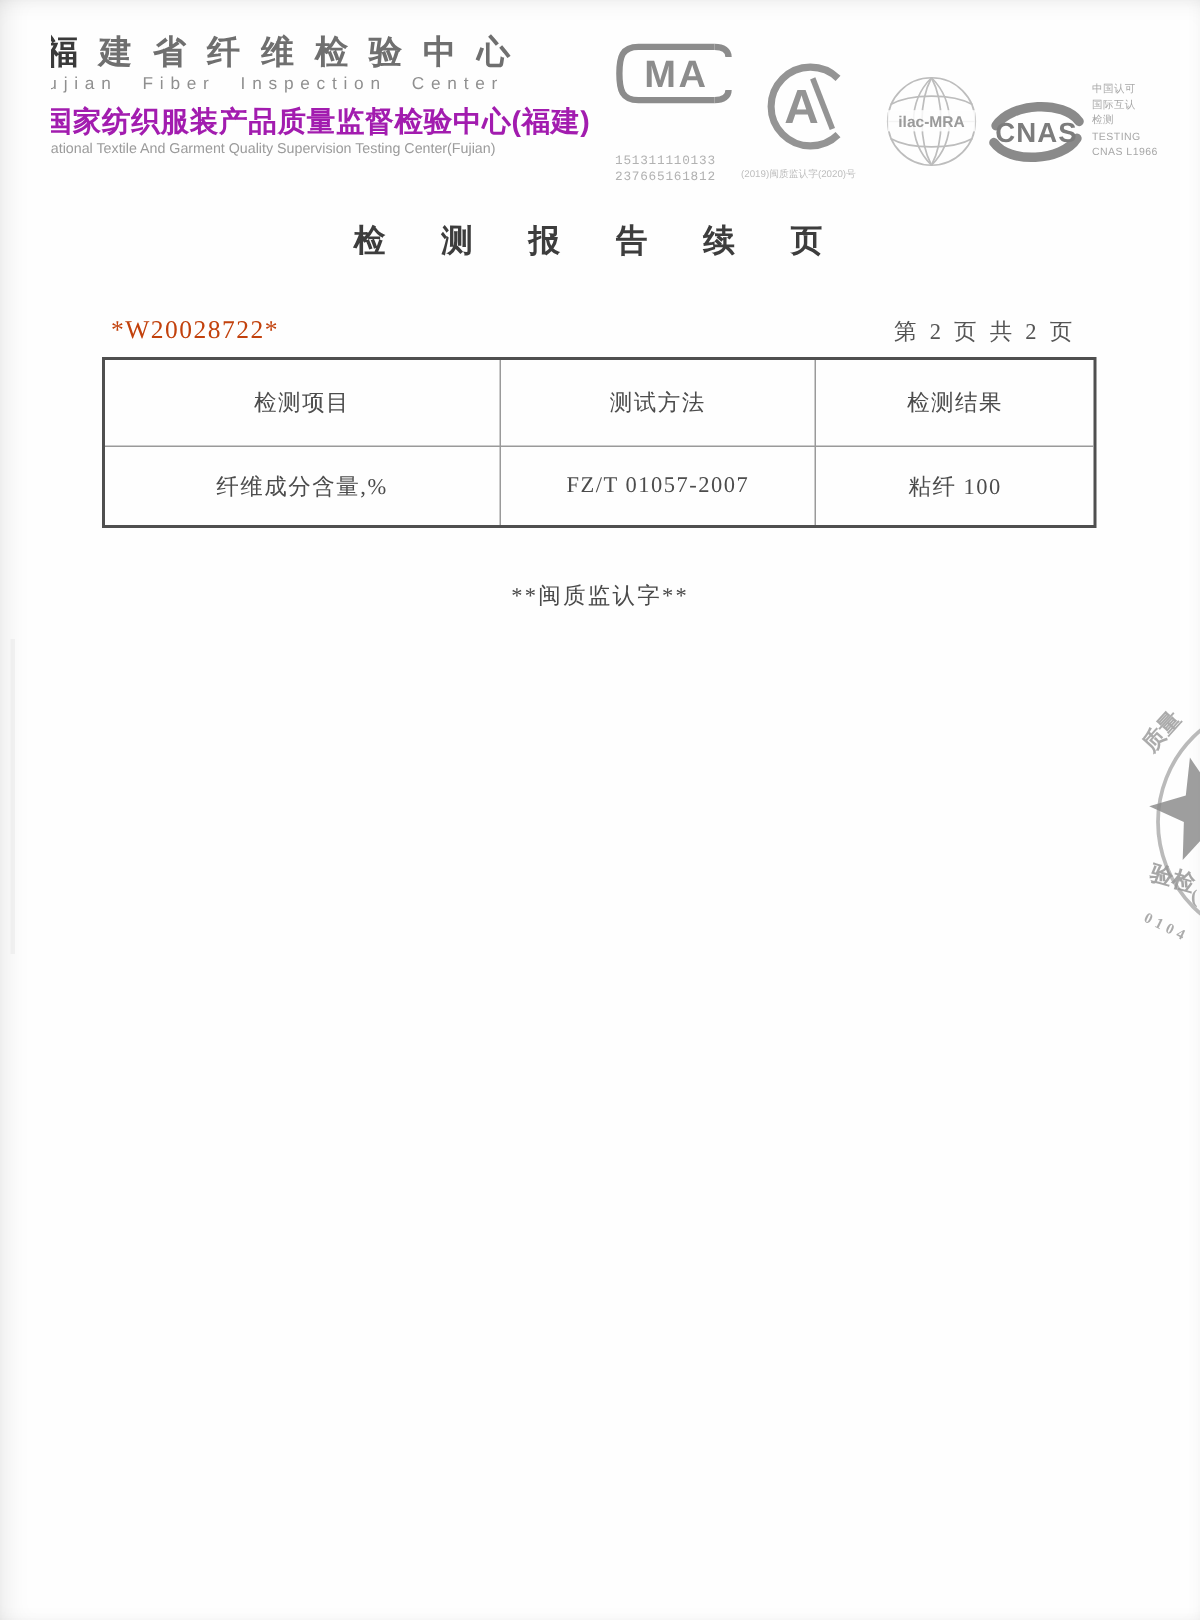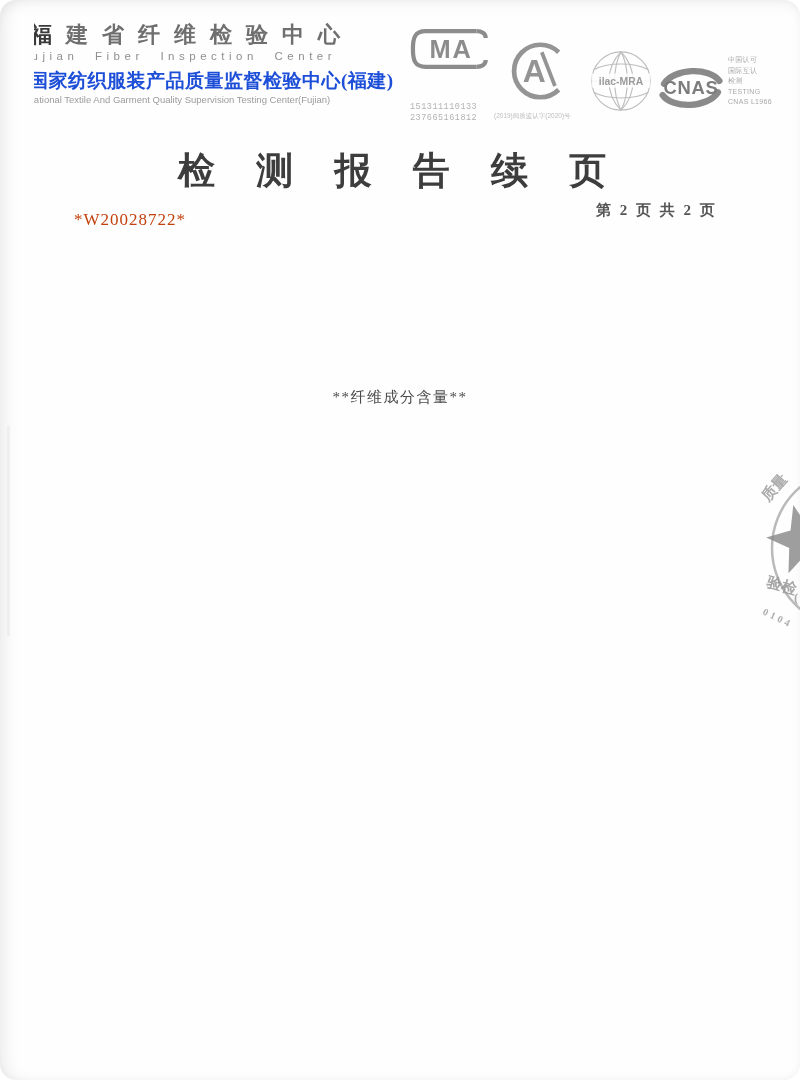--- a/index.html
+++ b/index.html
@@ -4,57 +4,56 @@
 <style>
   html,body{margin:0;padding:0;background:#ffffff;}
   #page{
     position:relative;width:800px;height:1080px;margin:0 auto;
     background:#fefefe;overflow:hidden;
     font-family:"Liberation Serif","DejaVu Serif",serif;
     box-shadow:inset 14px 0 22px -16px rgba(0,0,0,.14),
                inset 0 12px 18px -14px rgba(0,0,0,.10),
                inset -6px 0 14px -10px rgba(0,0,0,.07),
                inset 0 -10px 16px -14px rgba(0,0,0,.06);
-    border-radius:16px;
   }
   .abs{position:absolute;margin-top:16px;}
   
   .hline{position:absolute;overflow:hidden;white-space:nowrap;}
   .hline>span{display:inline-block;position:relative;}
   .l1{left:34px;top:20px;width:334px;height:32px;
       font-size:22px;font-weight:600;color:#6f6f6f;letter-spacing:14px;}
   .l1>span{margin-left:-4px;}
   .l1>span::first-letter{color:#3a3a3a;font-weight:800;}
   .l2{left:34px;top:50px;width:344px;height:17px;
       font-family:"Liberation Sans","DejaVu Sans",sans-serif;
       font-size:11.5px;color:#8f8f8f;letter-spacing:4.5px;word-spacing:9px;}
   .l2>span{margin-left:-14px;}
   .l3{left:34px;top:68px;width:372px;height:27px;
-      font-family:Liberation Serif, serif;
-      font-size:19px;font-weight:800;color:#1d4ed8;letter-spacing:0.5px;}
+      font-family:Liberation Sans, sans-serif;
+      font-size:19px;font-weight:800;color:#a21caf;letter-spacing:0.5px;}
   .l3>span{margin-left:-5px;}
   .l4{left:34px;top:94px;width:372px;height:15px;
       font-family:"Liberation Sans","DejaVu Sans",sans-serif;
       font-size:9.5px;color:#9b9b9b;letter-spacing:0px;}
   .l4>span{margin-left:-7px;}
   
   .logo{position:absolute;}
   .cma-codes{left:410px;top:86px;
       font-family:"Liberation Mono","DejaVu Sans Mono",monospace;
       font-size:8.5px;line-height:11px;color:#b2b2b2;letter-spacing:0.5px;}
   .cal-caption{left:494px;top:96px;width:112px;font-size:6.5px;color:#bdbdbd;
       filter:blur(0.5px);white-space:nowrap;
       font-family:"Liberation Sans","DejaVu Sans",sans-serif;}
   .cnas-caption{left:728px;top:39px;font-size:7px;line-height:10.5px;color:#a8a8a8;
       font-family:"Liberation Sans","DejaVu Sans",sans-serif;letter-spacing:0.3px;}
   
   .title{left:0;top:130px;width:100%;text-align:center;
-      font-size:37px;font-weight:600;color:#3d3d3d;letter-spacing:16px;}
+      font-size:21px;font-weight:600;color:#3d3d3d;letter-spacing:16px;}
   .report-no{left:74px;top:194px;font-size:17px;color:#c2410c;letter-spacing:1px;}
-  .page-ind{left:596px;top:185px;font-size:15px;color:#555;letter-spacing:2.5px;font-weight:bold;}
+  .page-ind{left:596px;top:196px;font-size:15px;color:#555;letter-spacing:2.5px;}
   
   .tbl{left:68px;top:222px;width:659px;border:2px solid #4f4f4f;
       display:grid;grid-template-columns:40% 32% 28%;}
   .tbl .cell{display:flex;align-items:center;justify-content:center;
       font-size:15px;color:#4c4c4c;letter-spacing:1px;}
   .tbl .hcell{height:57px;border-bottom:1px solid #9a9a9a;}
   .tbl .dcell{height:52px;}
   .tbl .c1,.tbl .c2{border-right:1px solid #9a9a9a;}
   
   .end-note{left:0;top:372px;width:100%;text-align:center;
@@ -137,22 +136,30 @@
     <div>检测</div>
     <div>TESTING</div>
     <div>CNAS L1966</div>
   </div>
 
   <div class="abs title">检 测 报 告 续 页</div>
 
   <div class="abs report-no">*W20028722*</div>
   <div class="abs page-ind">第 2 页 共 2 页</div>
 
+  <div class="abs tbl">
+    <div class="cell hcell c1">检测项目</div>
+    <div class="cell hcell c2">测试方法</div>
+    <div class="cell hcell">检测结果</div>
+    <div class="cell dcell c1">纤维成分含量,%</div>
+    <div class="cell dcell c2">FZ/T 01057-2007</div>
+    <div class="cell dcell">粘纤 100</div>
+  </div>
 
-  <div class="abs end-note">**纤维成分含量**</div>
+  <div class="abs end-note">**闽质监认字**</div>
 
   <div class="abs stamp">
     <svg width="230" height="175" viewBox="0 0 230 175">
       <circle cx="110" cy="80" r="80" fill="none" stroke="#a9a9a9" stroke-width="2.5" opacity="0.8"></circle>
       <polygon points="0,-36 8.8,-12.1 34.2,-11.1 14.3,4.6 21.2,29.1 0,15 -21.2,29.1 -14.3,4.6 -34.2,-11.1 -8.8,-12.1" transform="translate(60,72) rotate(-14)" fill="#8d8d8d" opacity="0.85"></polygon>
       <text x="26" y="34" font-size="15" transform="rotate(-48 26 34)" opacity="0.8">质量</text>
       <text x="24" y="118" font-size="15" transform="rotate(16 24 118)" opacity="0.85">验检</text>
       <text x="52" y="134" font-size="13" opacity="0.8">(</text>
       <text x="20" y="146" font-size="10" letter-spacing="3" transform="rotate(26 20 146)" opacity="0.8">0104</text>
     </svg>

